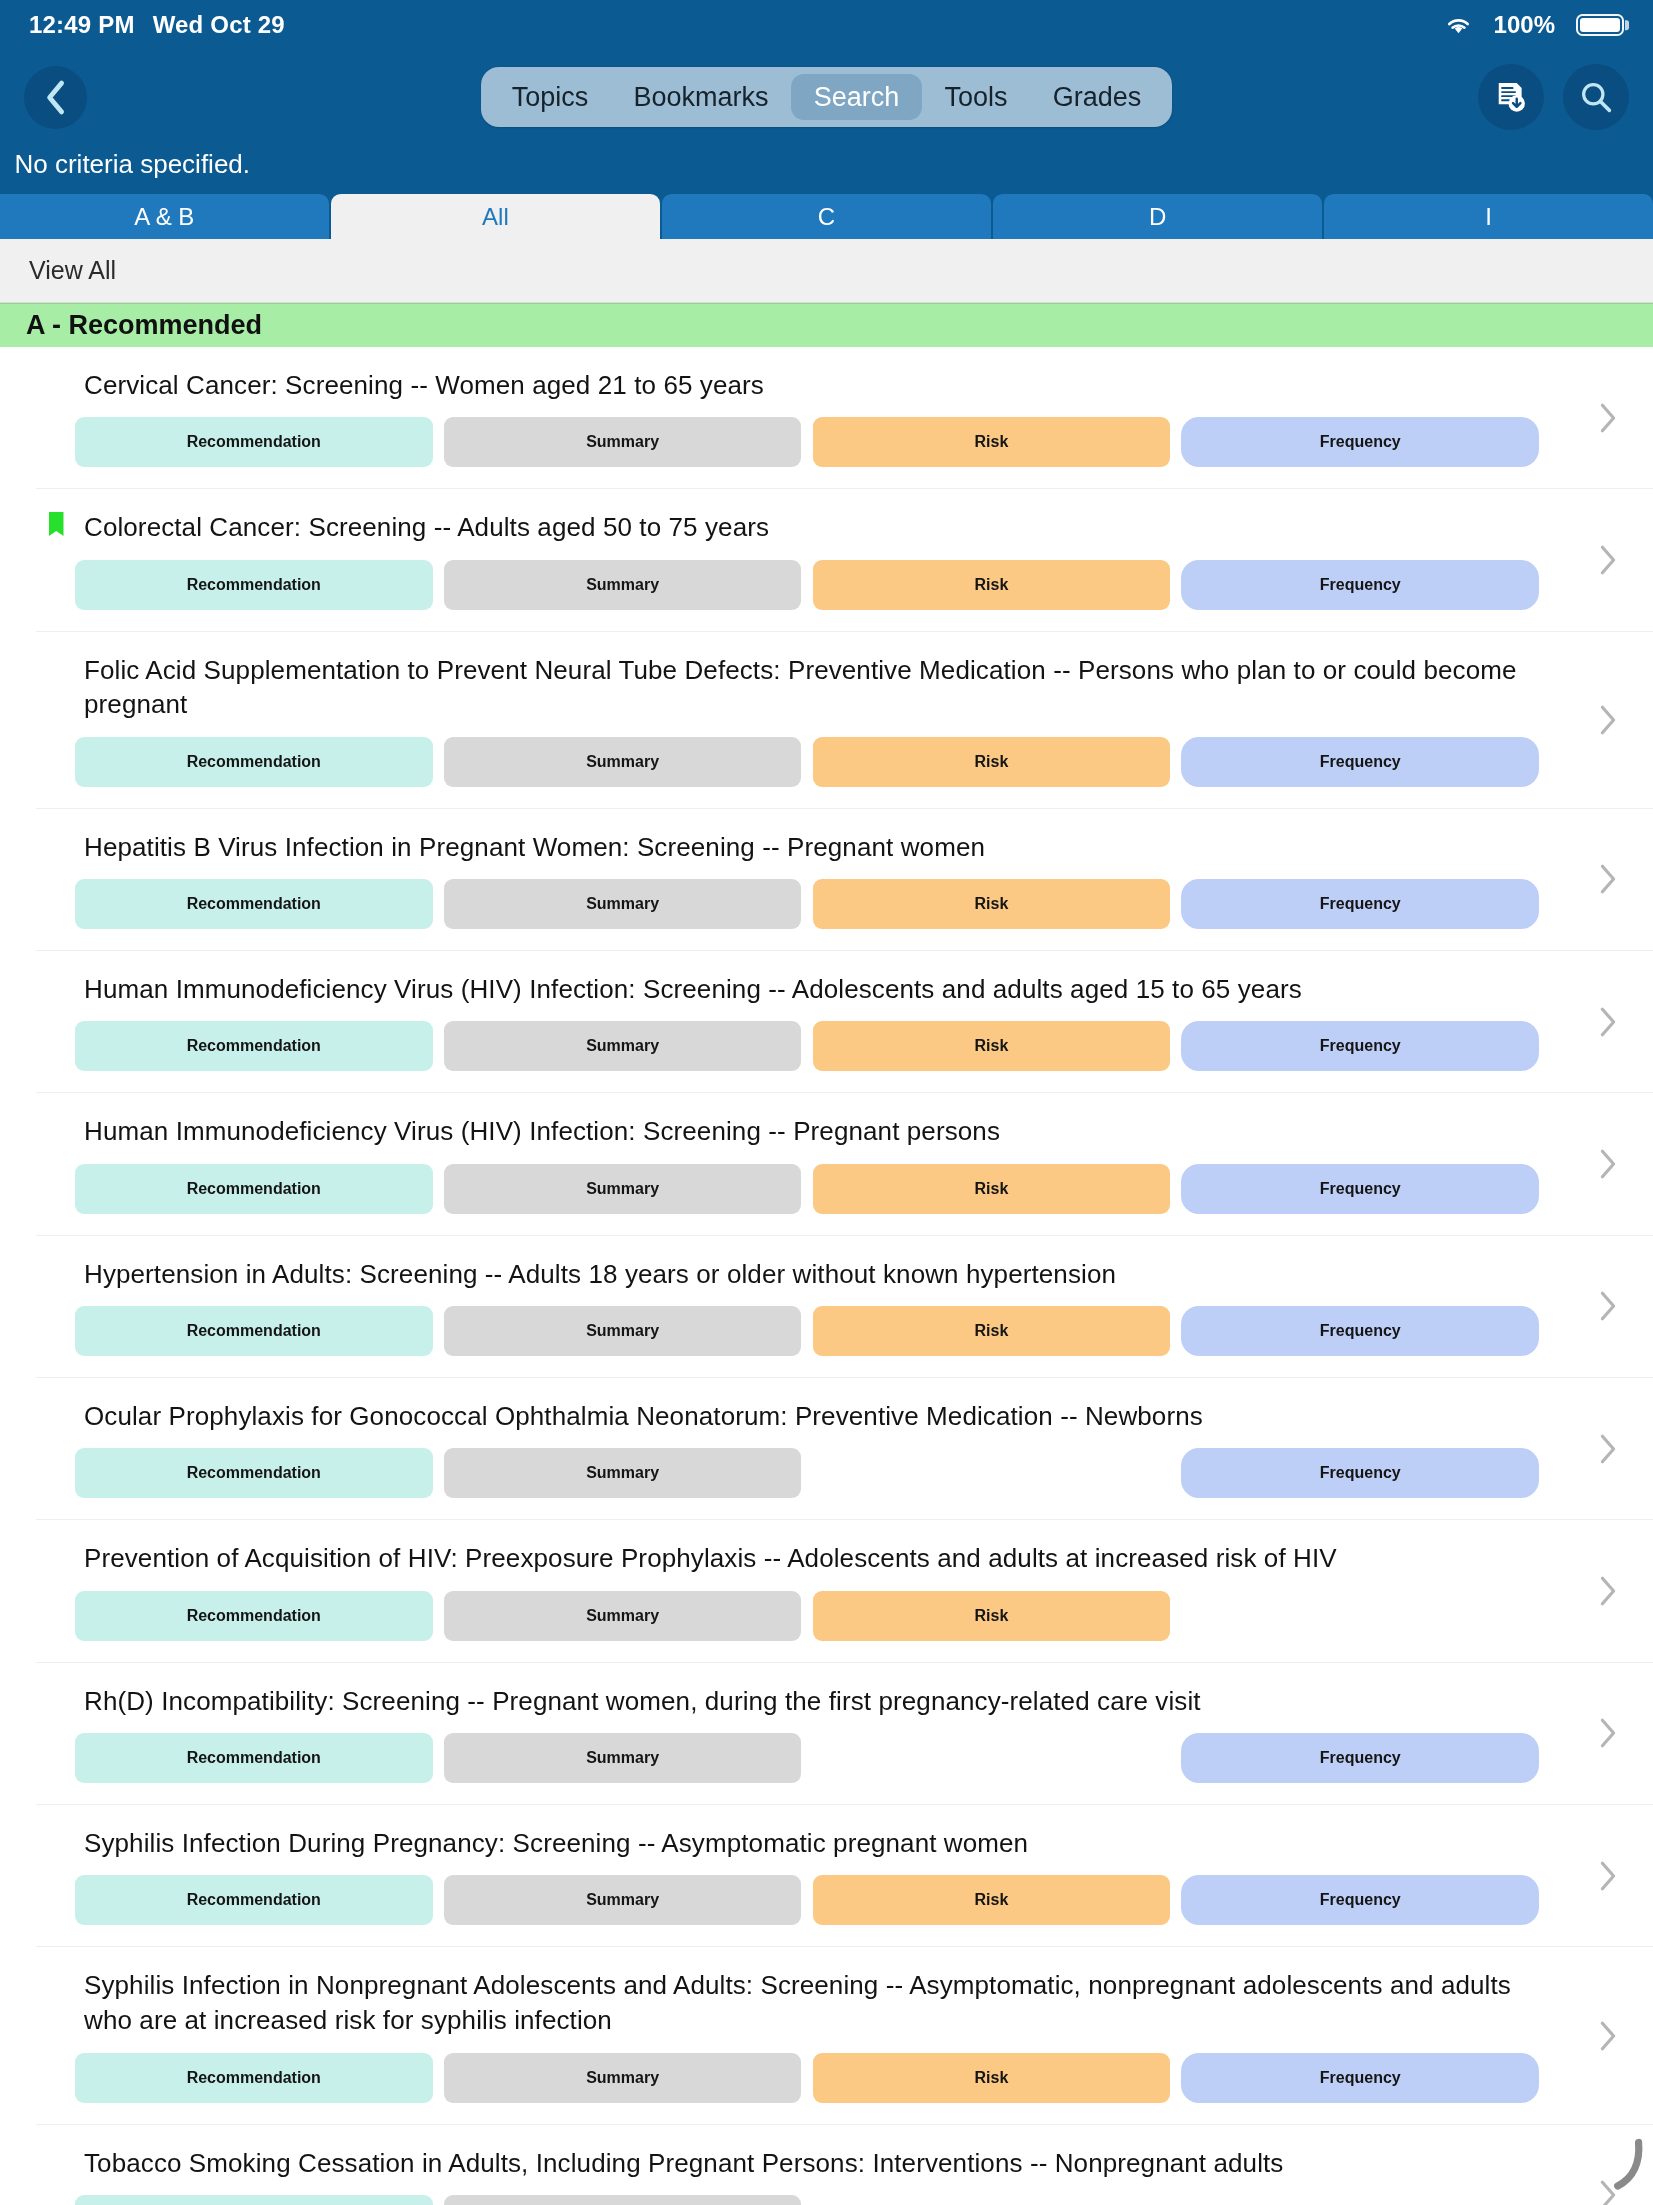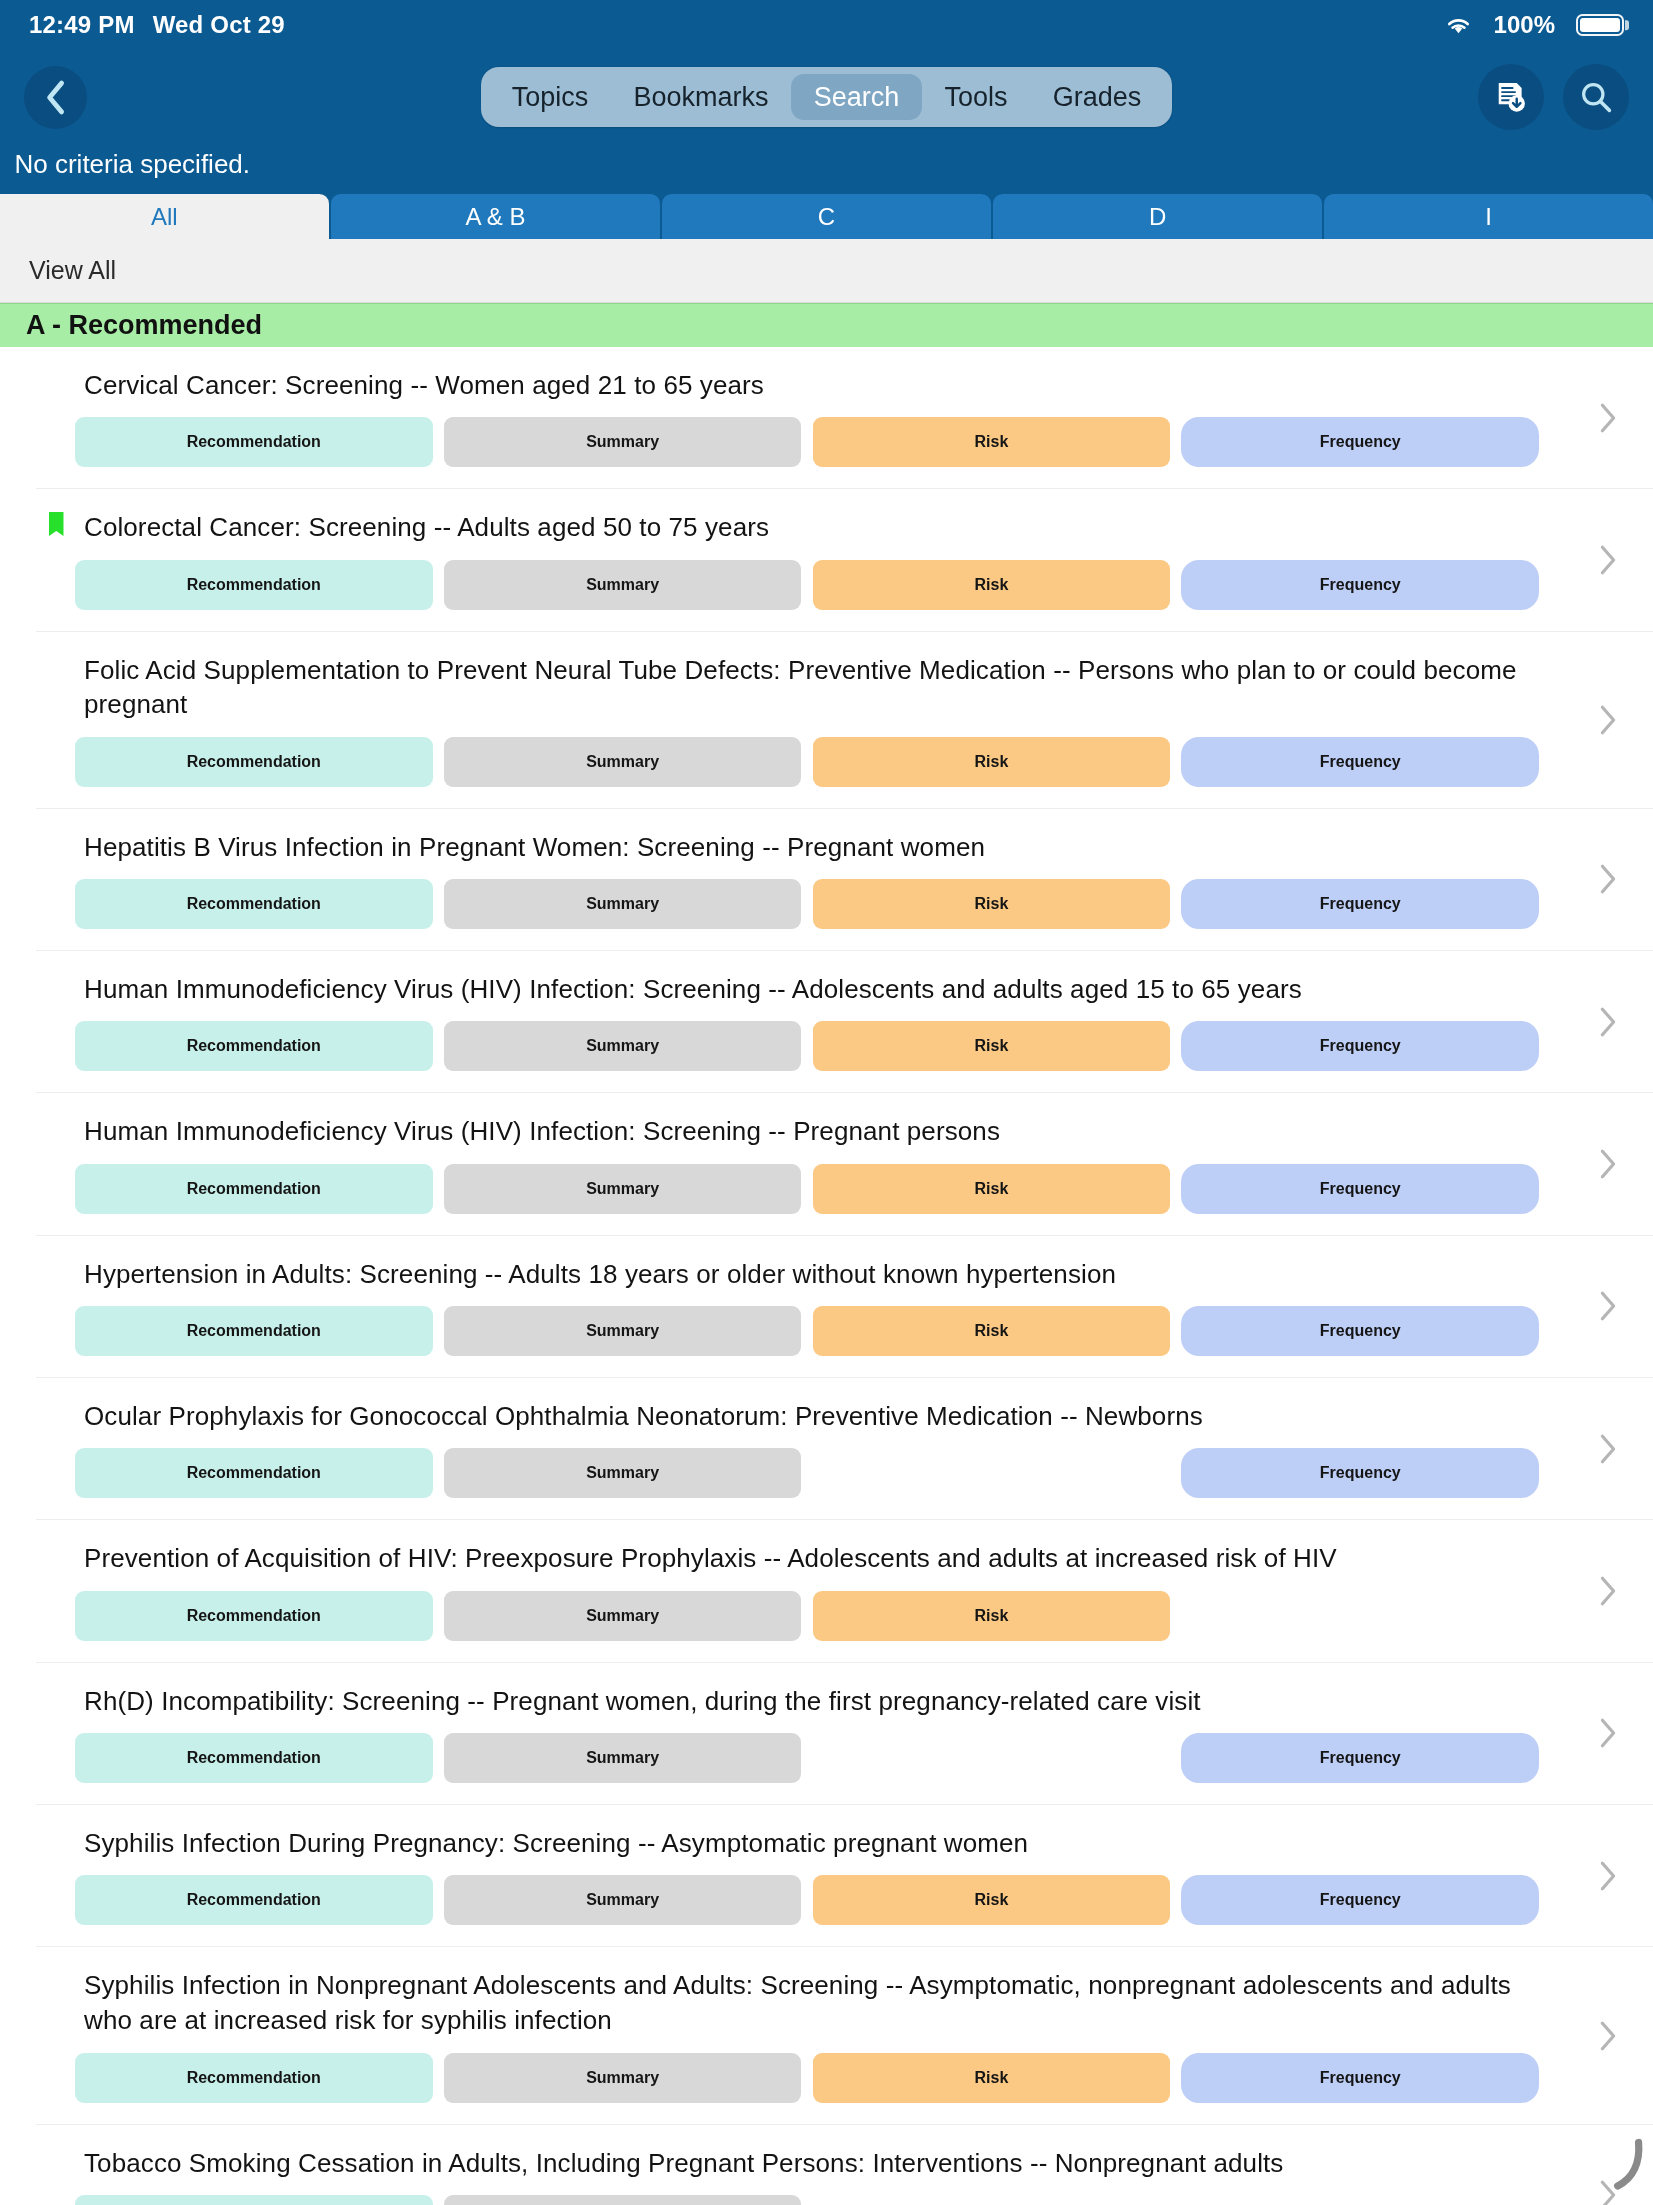--- a/index.html
+++ b/index.html
@@ -278,22 +278,22 @@
           <circle cx="19" cy="19" r="12" fill="none" stroke="#bfe6f2" stroke-width="4"></circle>
           <line x1="28" y1="28" x2="39" y2="39" stroke="#bfe6f2" stroke-width="4.5" stroke-linecap="round"></line>
         </svg>
       </div>
     </div>
   </div>
 
   <div class="criteria">No criteria specified.</div>
 
   <div class="tabstrip">
+    <div class="tab">A &amp; B</div>
     <div class="tab active">All</div>
-    <div class="tab">A &amp; B</div>
     <div class="tab">C</div>
     <div class="tab">D</div>
     <div class="tab">I</div>
   </div>
 
   <div class="viewall-bar">
     <span>View All</span>
   </div>
 
   <div class="section-header">

